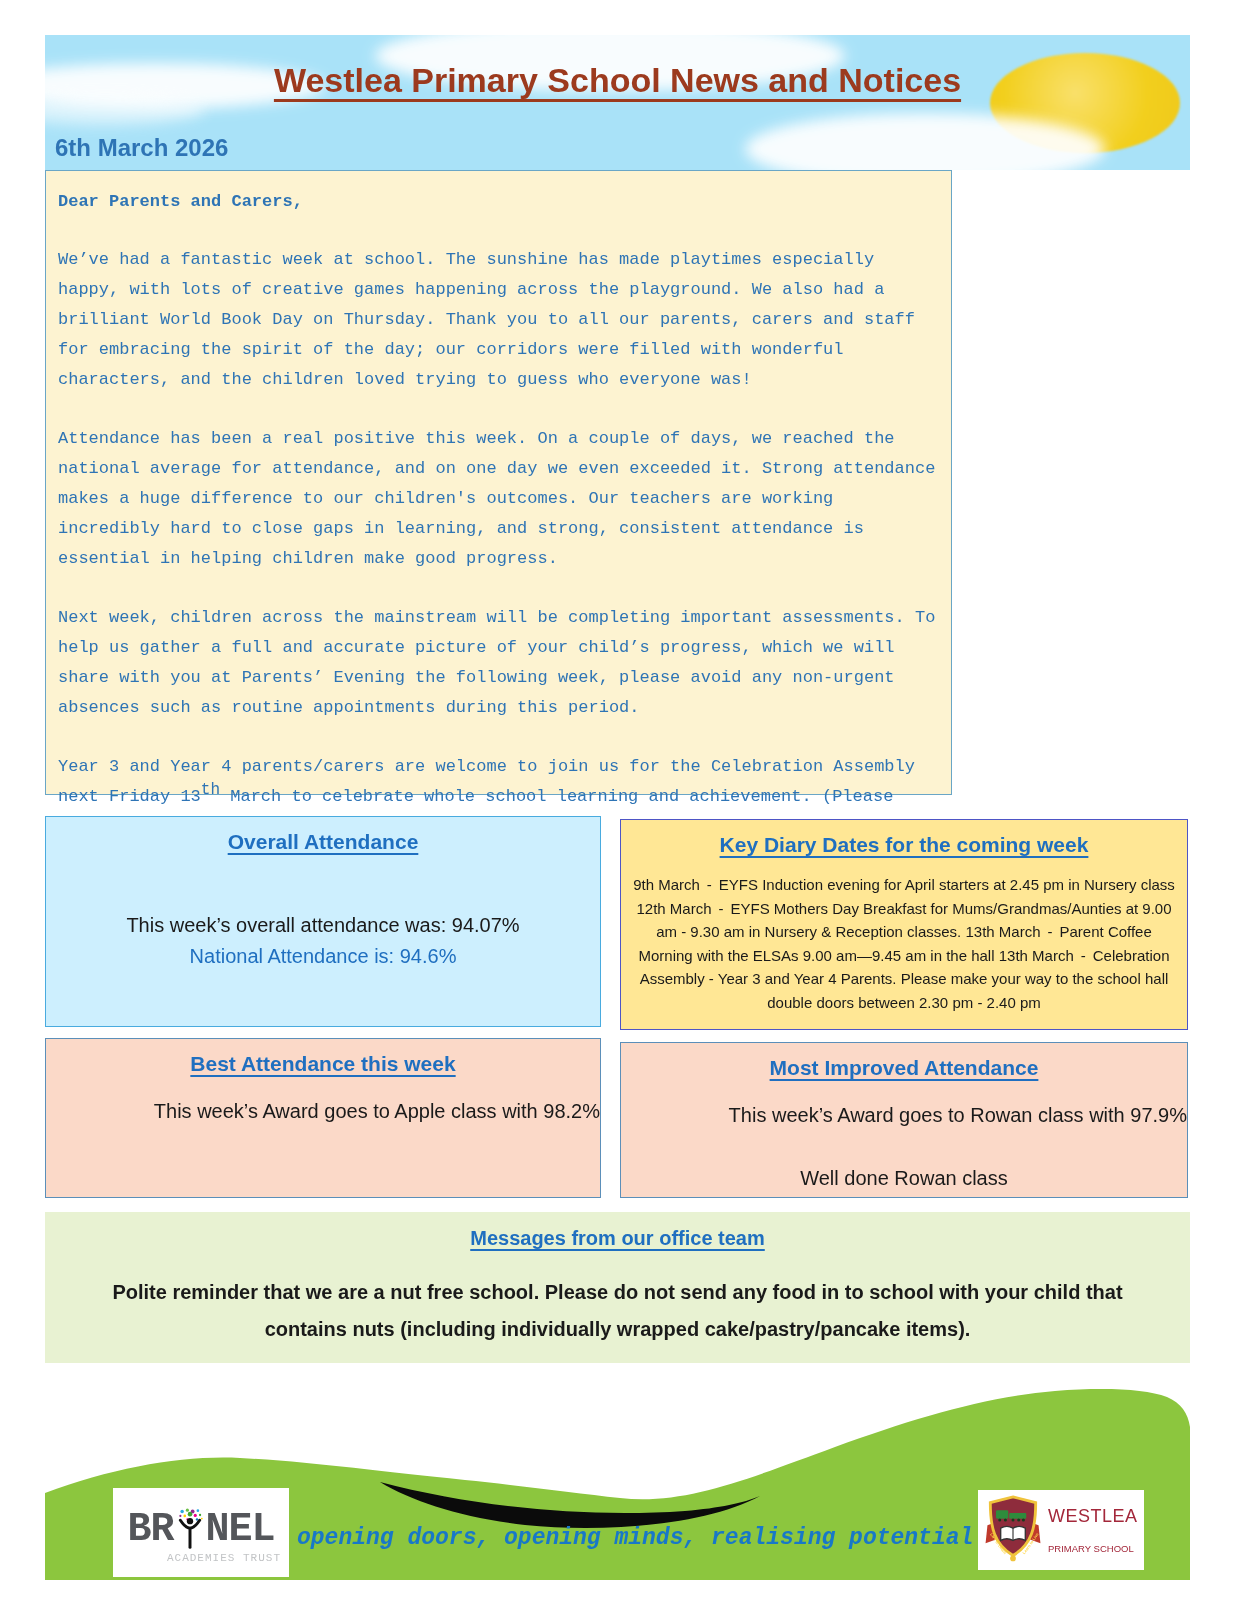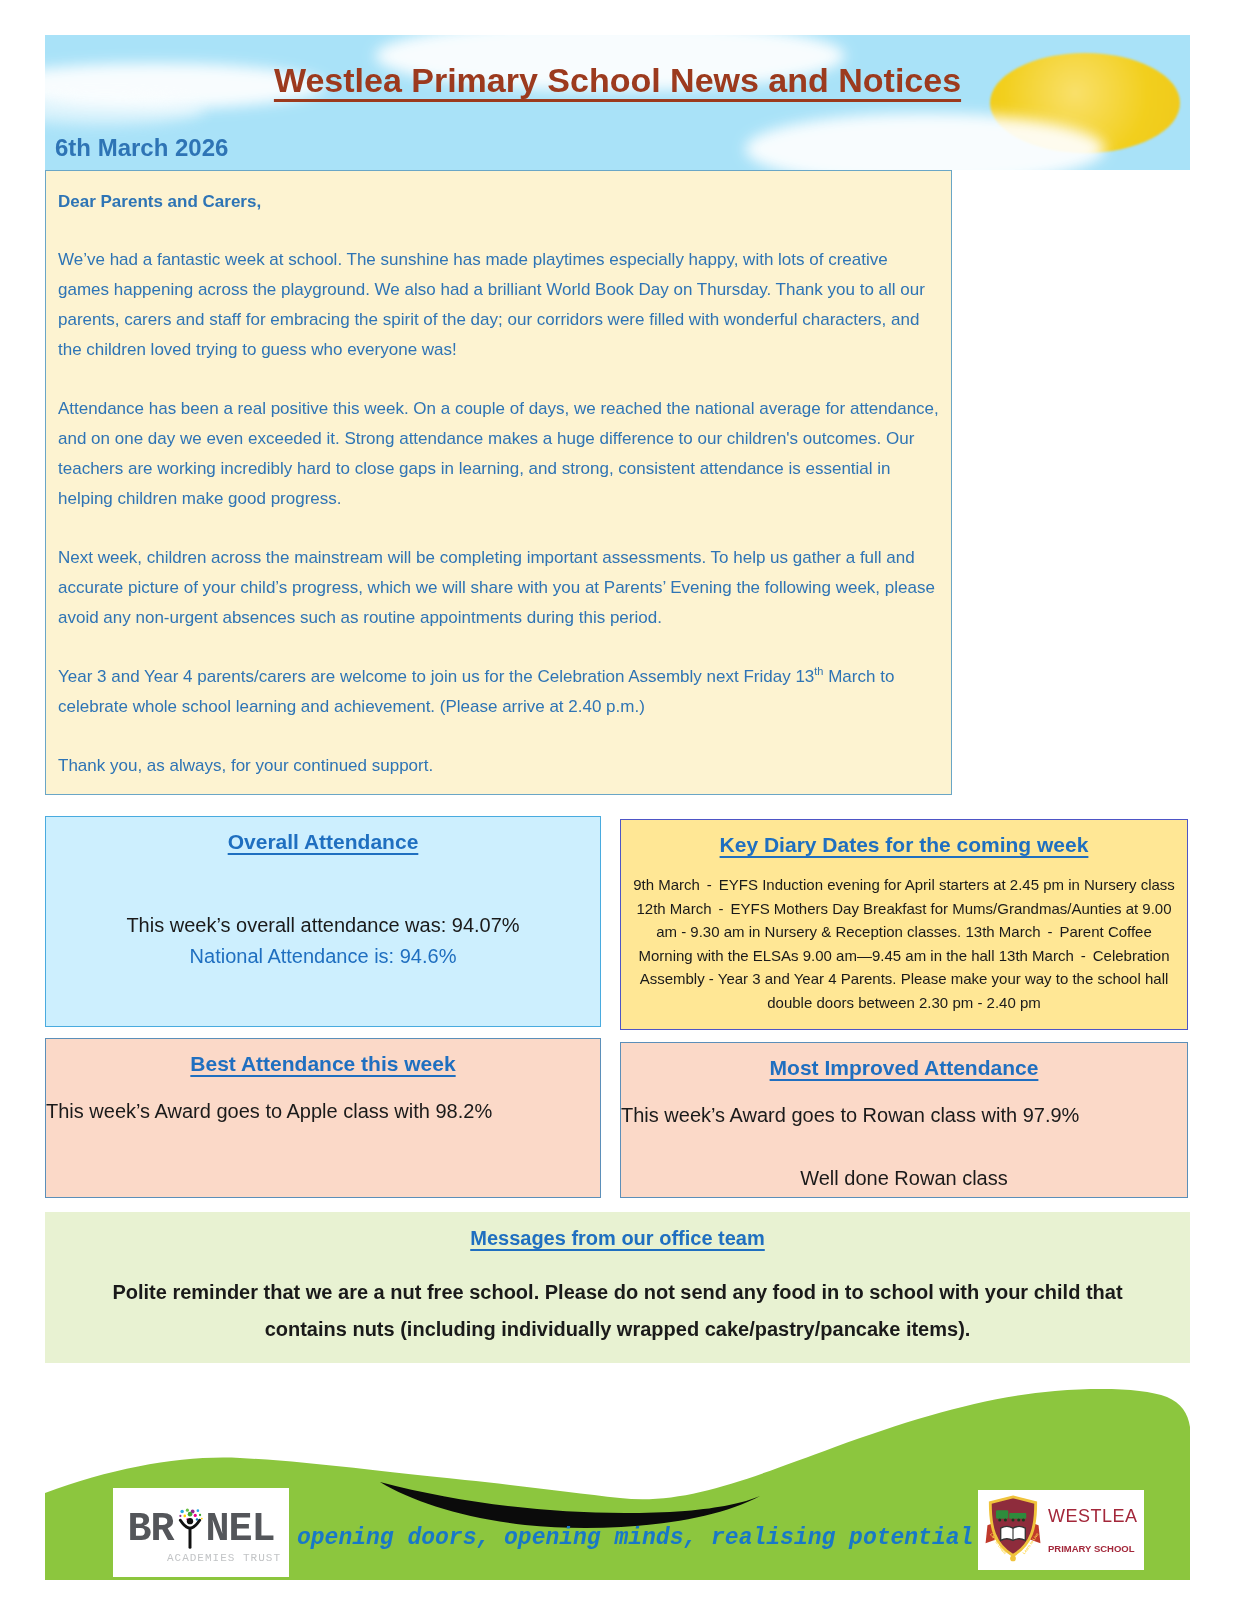--- a/index.html
+++ b/index.html
@@ -21,44 +21,44 @@
        background:radial-gradient(circle at 45% 40%, #f9e06a 0%, #f2cf1d 60%, #efc81c 100%);
        filter:blur(1px);}
   .page-title{position:absolute;left:0;top:26px;width:100%;text-align:center;
     font-size:34px;font-weight:bold;color:var(--maroon,#9c3a1e);
     text-decoration:underline;text-decoration-thickness:3px;text-underline-offset:7px;}
   .news-date{position:absolute;left:10px;bottom:8px;font-size:24px;font-weight:bold;color:var(--blue-text,#1f72be);}
 
   
   .letter{left:45px;top:170px;width:907px;height:625px;background:var(--cream,#fdf3d1);
     border:1px solid #6aa6c6;padding:16px 12px 0 12px;
-    color:var(--blue-text,#2e74b5);font-size:17px;line-height:30px;}
+    color:var(--blue-text,#2e74b5);font-size:17px;line-height:30px;font-family:Liberation Mono, monospace;}
   .letter p{margin:0 0 29px 0;}
   .letter .greeting{font-weight:bold;margin-bottom:28px;}
   .letter .signoff{margin:0;}
   .letter .signature{margin:0;font-weight:bold;}
-  sup{font-size:11px;line-height:0;}
+  sup{font-size:16px;line-height:0;}
 
   
   .card-title{margin-top:13px;text-align:center;font-size:21px;font-weight:bold;
     color:var(--heading-blue,#1f6fc0);text-decoration:underline;text-decoration-thickness:2px;text-underline-offset:4px;}
   .card-overall{left:45px;top:816px;width:556px;height:211px;background:var(--card-blue-bg,#cdeffe);border:1px solid var(--card-blue-border,#49abdf);}
   .card-diary{left:620px;top:819px;width:568px;height:211px;background:var(--card-gold-bg,#ffe795);border:1px solid var(--card-gold-border,#4e55c6);}
   .card-best{left:45px;top:1038px;width:556px;height:160px;background:var(--card-pink-bg,#fbd9c8);border:1px solid var(--card-pink-border,#5b8fb9);}
   .card-improved{left:620px;top:1042px;width:568px;height:156px;background:var(--card-pink-bg,#fbd9c8);border:1px solid var(--card-pink-border,#5b8fb9);}
   .card-messages{left:45px;top:1212px;width:1145px;height:151px;background:var(--card-green-bg,#e8f2d2);}
 
   .overall-line1{margin-top:60px;text-align:center;font-size:20px;color:var(--ink,#1a1a1a);}
   .overall-line2{margin-top:8px;text-align:center;font-size:20px;color:var(--heading-blue,#1f6fc0);}
 
   .diary-list{margin-top:16px;padding:0 12px;text-align:center;font-size:15px;line-height:23.5px;color:var(--ink,#1a1a1a);}
   .diary-entry b{font-weight:normal;}
   .diary-entry .sep{margin:0 7px;}
 
-  .award-line1{margin-top:24px;text-align:left;font-size:20px;color:var(--ink,#1a1a1a);}
+  .award-line1{margin-top:24px;text-align:right;font-size:20px;color:var(--ink,#1a1a1a);}
   .award-line2{margin-top:40px;text-align:center;font-size:20px;color:var(--ink,#1a1a1a);}
 
   .messages-title{margin-top:15px;font-size:20px;}
   .messages-body{margin:24px auto 0;max-width:1060px;text-align:center;
     font-size:20px;line-height:37px;font-weight:bold;color:var(--ink,#1a1a1a);}
 
   
   .wave-wrap{left:45px;top:1385px;width:1145px;height:195px;}
   .wave-wrap svg{display:block;}
   .wave-green{fill:var(--wave-green,#8cc63e);}
@@ -69,21 +69,21 @@
     font-size:40px;font-weight:bold;letter-spacing:-1px;color:var(--brunel-gray,#54565a);line-height:40px;}
   .brunel-row svg{margin:0 1px;}
   .brunel-sub{margin-top:2px;text-align:right;padding-right:8px;font-size:11px;letter-spacing:1px;color:var(--brunel-sub,#c2c4c6);}
 
   .tagline{left:252px;top:140px;font-size:23px;font-weight:bold;font-style:italic;color:var(--tagline-blue,#1878c8);font-family:Liberation Mono, monospace;}
 
   .westlea-box{left:933px;top:105px;width:166px;height:80px;background:#ffffff;display:flex;align-items:center;}
   .westlea-crest{margin-left:6px;flex:0 0 auto;position:relative;}
   .westlea-text{margin-left:6px;}
   .westlea-name{font-size:18px;font-weight:normal;color:var(--westlea-maroon,#a3273a);letter-spacing:.5px;}
-  .westlea-sub{font-size:9.5px;font-weight:bold;color:var(--westlea-maroon,#a3273a);margin-top:16px;}
+  .westlea-sub{font-size:9.5px;font-weight:normal;color:var(--westlea-maroon,#a3273a);margin-top:16px;}
   .motto{position:absolute;font-size:4px;color:#ffd94f;font-weight:bold;white-space:nowrap;}
   .motto.m1{left:2px;top:46px;transform:rotate(55deg);}
   .motto.m2{left:34px;top:46px;transform:rotate(-55deg);}
 </style>
 </head>
 <body>
 
 <div class="abs sky">
   <div class="cloud c1"></div>
   <div class="cloud c2"></div>

